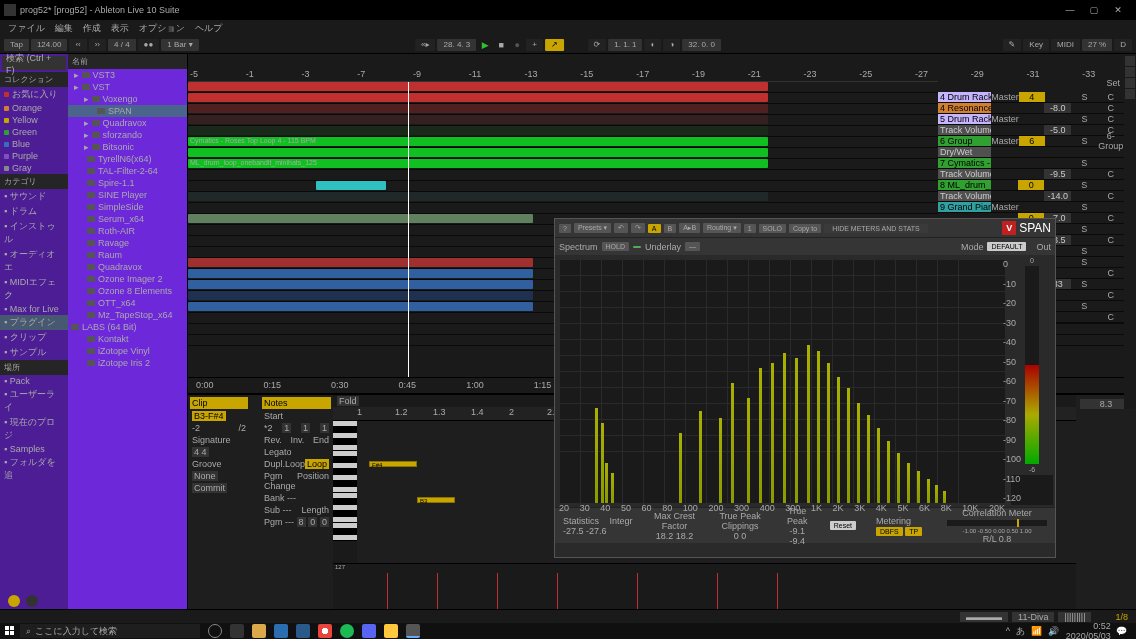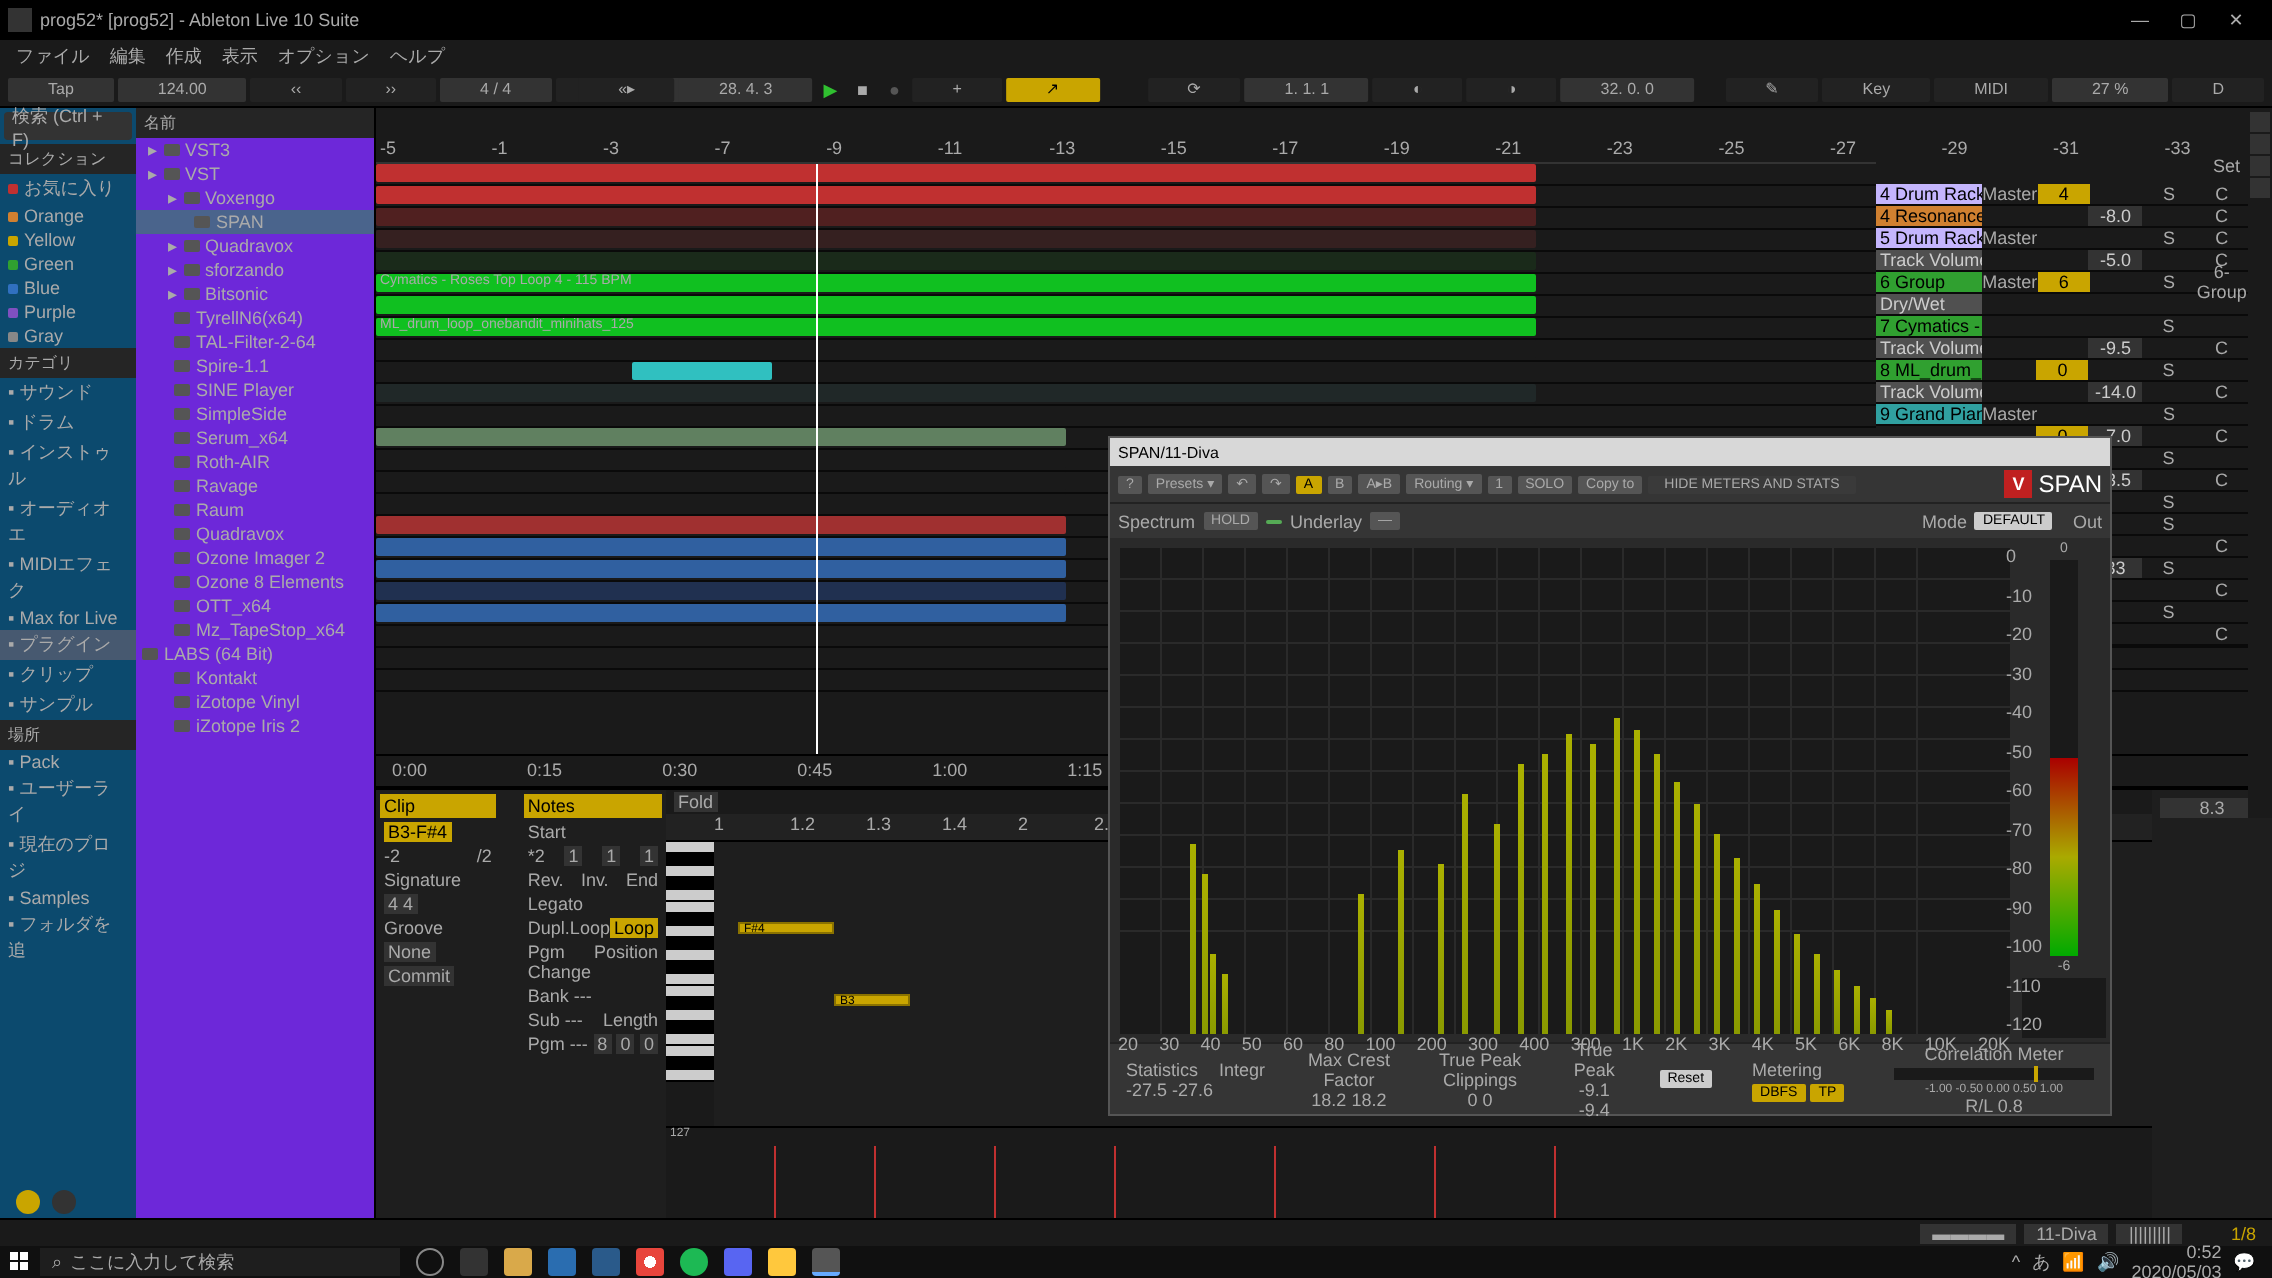--- a/index.html
+++ b/index.html
@@ -4,28 +4,28 @@
 <style>
 *{margin:0;padding:0;box-sizing:border-box;font-family:'Segoe UI',Arial,sans-serif;font-size:9px;color:#aaa}
 body{background:#1a1a1a;width:1136px;height:639px;overflow:hidden;position:relative}
 .titlebar{height:20px;background:#000;display:flex;align-items:center;padding:0 4px;justify-content:space-between}
 .titlebar-left{display:flex;align-items:center;gap:4px}
 .titlebar-icon{width:12px;height:12px;background:#333}
 .win-controls{display:flex;gap:12px;padding-right:8px}
 .win-btn{width:12px;height:12px;display:flex;align-items:center;justify-content:center;cursor:pointer}
 .menubar{height:16px;background:#1a1a1a;display:flex;gap:10px;padding:0 8px;align-items:center;font-size:9px}
 .toolbar{height:18px;background:#1a1a1a;display:flex;align-items:center;padding:0 4px;gap:2px;border-bottom:1px solid #000}
-.toolbar-box{background:#333;padding:1px 20px;border-radius:1px;height:12px;display:flex;align-items:center;font-size:8px}
+.toolbar-box{background:#333;padding:1px 6px;border-radius:1px;height:12px;display:flex;align-items:center;font-size:8px}
 .toolbar-box.yellow{background:#c9a500;color:#000}
 .toolbar-box.dark{background:#222}
 .transport-center{position:absolute;left:50%;transform:translateX(-50%);display:flex;gap:2px;align-items:center}
 .play-btn{width:14px;height:14px;display:flex;align-items:center;justify-content:center}
 .main{display:flex;height:calc(100% - 70px)}
 .browser{width:188px;background:#1a1a1a;display:flex;border-right:1px solid #000}
-.browser-col1{width:68px;background:#0c4a6e}
+.browser-col1{width:68px;background:#4c1d95}
 .browser-col2{flex:1;background:#6d28d9}
 .browser-search{height:14px;background:#333;margin:2px;border-radius:2px;padding:0 4px;display:flex;align-items:center;font-size:8px}
 .browser-section{padding:2px 4px;font-size:8px;background:#252525}
 .browser-item{padding:1px 4px;font-size:8px;display:flex;align-items:center;gap:3px;cursor:pointer}
 .browser-item.active{background:#475970}
 .color-dot{width:5px;height:5px;border-radius:1px;flex-shrink:0}
 .tree-item{padding:1px 4px 1px 12px;font-size:8px;display:flex;align-items:center;gap:3px;cursor:pointer}
 .tree-item.selected{background:#4a648c;color:#fff}
 .tree-icon{width:8px;height:6px;background:#555;border-radius:1px}
 .arrangement{flex:1;display:flex;flex-direction:column;background:#1a1a1a;position:relative}
@@ -782,21 +782,20 @@
 </div>
 
 <div class="far-right">
   <div class="far-right-btn"></div>
   <div class="far-right-btn"></div>
   <div class="far-right-btn"></div>
   <div class="far-right-btn"></div>
 </div>
 
 <div class="span-window">
-  <div class="span-title">SPAN/11-Diva</div>
   <div class="span-toolbar">
     <div class="span-btn">?</div>
     <div class="span-btn">Presets ▾</div>
     <div class="span-btn">↶</div>
     <div class="span-btn">↷</div>
     <div class="span-btn yellow">A</div>
     <div class="span-btn">B</div>
     <div class="span-btn">A▸B</div>
     <div class="span-btn">Routing ▾</div>
     <div class="span-btn">1</div>

